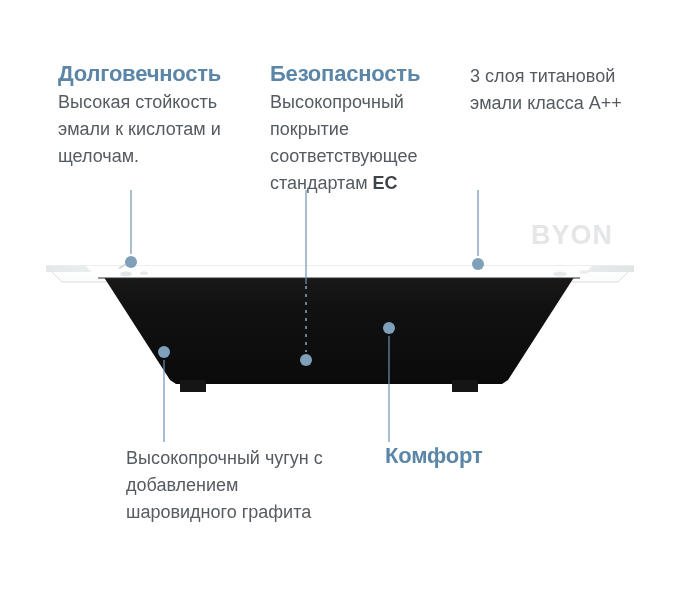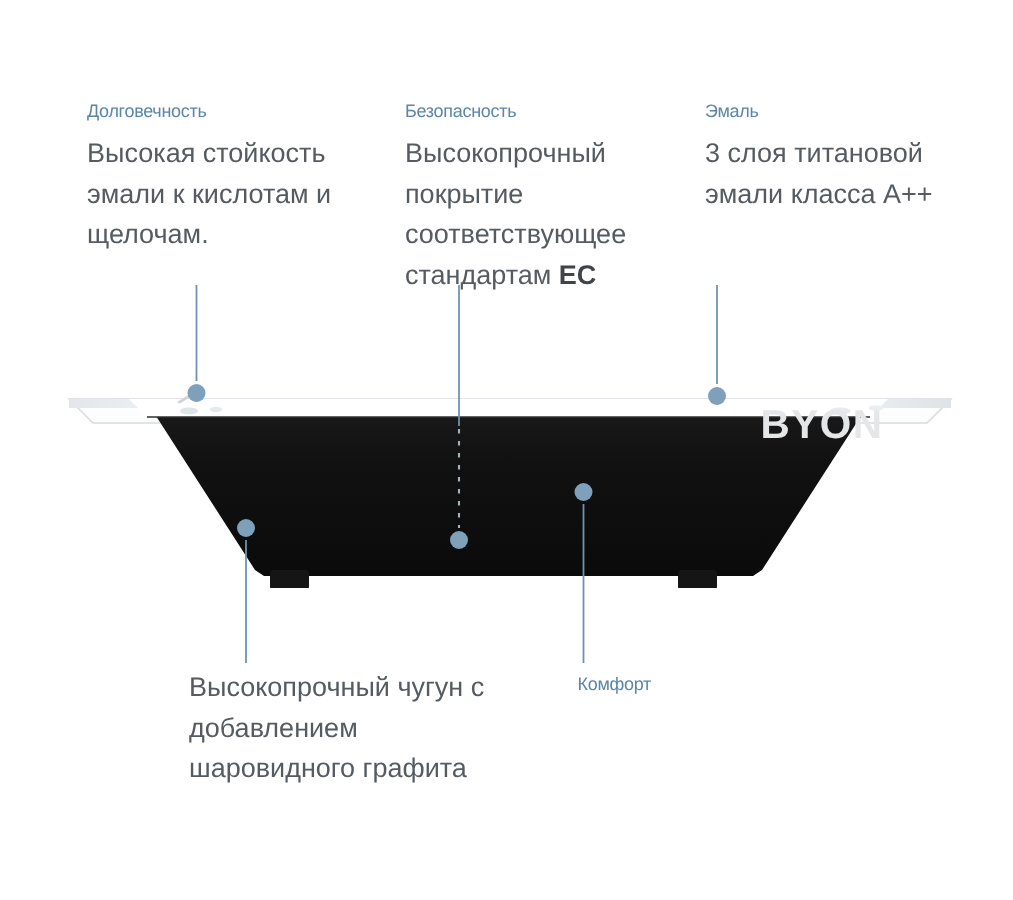--- a/index.html
+++ b/index.html
@@ -17,22 +17,22 @@
     background: #ffffff;
     overflow: hidden;
   }
 
   
   .anno {
     position: absolute;
   }
   .anno-title {
     color: #5b86a8;
-    font-size: 12px;
-    font-weight: normal;
+    font-size: 22px;
+    font-weight: bold;
     line-height: 22px;
     margin: 0 0 4px 0;
     letter-spacing: -0.2px;
   }
   .anno-body {
     color: #555b60;
     font-size: 18px;
     line-height: 27px;
     margin: 0;
   }
@@ -57,27 +57,26 @@
     position: absolute;
     left: 40px;
     top: 232px;
     width: 600px;
     height: 160px;
   }
 
   
   .watermark {
     position: absolute;
-    left: 468px;
+    left: 492px;
     top: 222px;
     width: 160px;
     text-align: center;
     color: #e6e8ea;
     pointer-events: none;
-    margin-top: 48px;
   }
   .wm-main {
     font-size: 27px;
     font-weight: bold;
     letter-spacing: 1px;
     line-height: 26px;
     color: #e4e6e8;
   }
   .wm-sub {
     font-size: 13px;
@@ -165,21 +164,20 @@
     <p class="anno-title">Долговечность</p>
     <p class="anno-body">Высокая стойкость эмали к кислотам и щелочам.</p>
   </div>
 
   <div class="anno" style="left:270px; top:63px; width:180px;">
     <p class="anno-title">Безопасность</p>
     <p class="anno-body"><span>Высокопрочный покрытие соответствующее стандартам </span><b>ЕС</b></p>
   </div>
 
   <div class="anno" style="left:470px; top:63px; width:180px;">
-    <p class="anno-title">Эмаль</p>
     <p class="anno-body">3 слоя титановой эмали класса А++</p>
   </div>
 
   <div class="anno" style="left:126px; top:445px; width:215px;">
     <p class="anno-body">Высокопрочный чугун с добавлением шаровидного графита</p>
   </div>
 
   <div class="anno" style="left:385px; top:445px; width:200px;">
     <p class="anno-title">Комфорт</p>
   </div>

